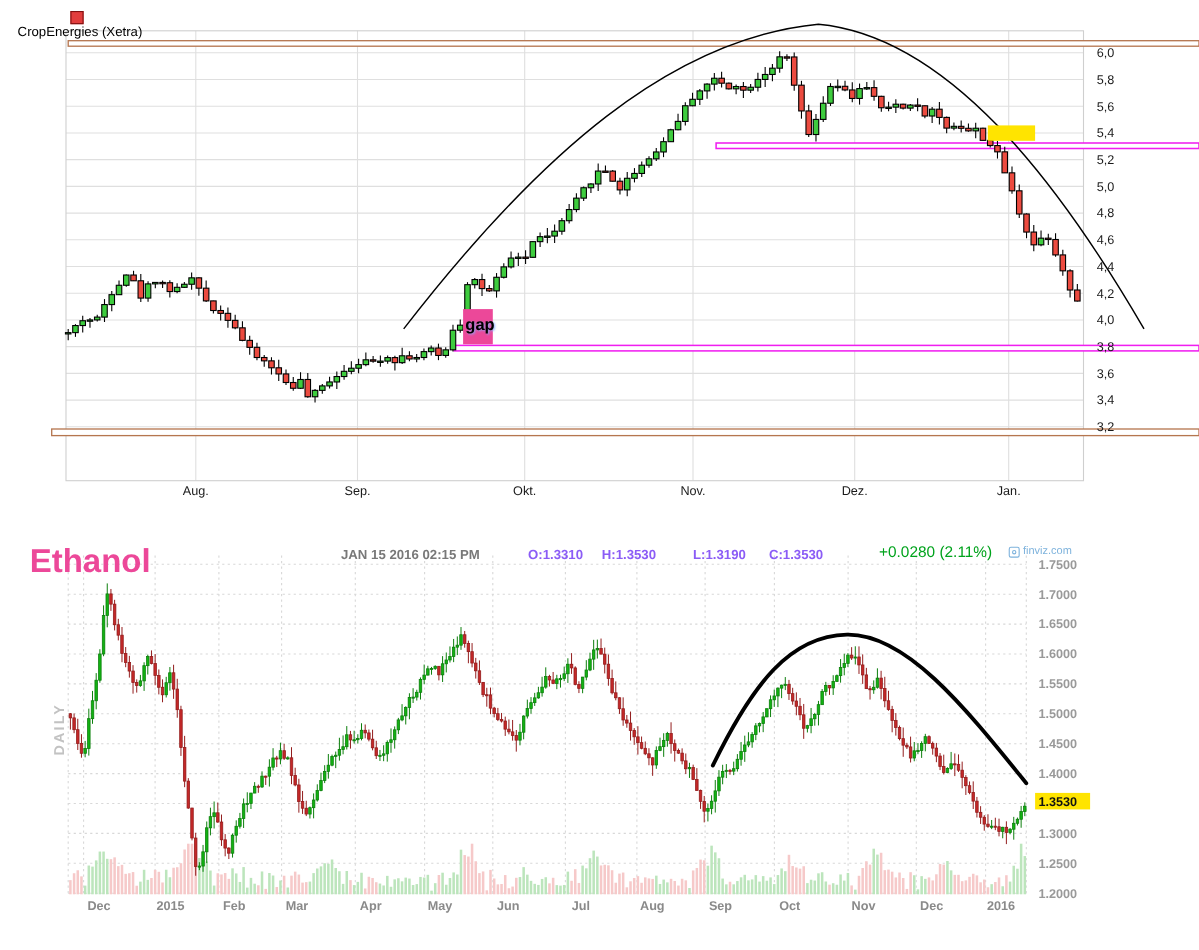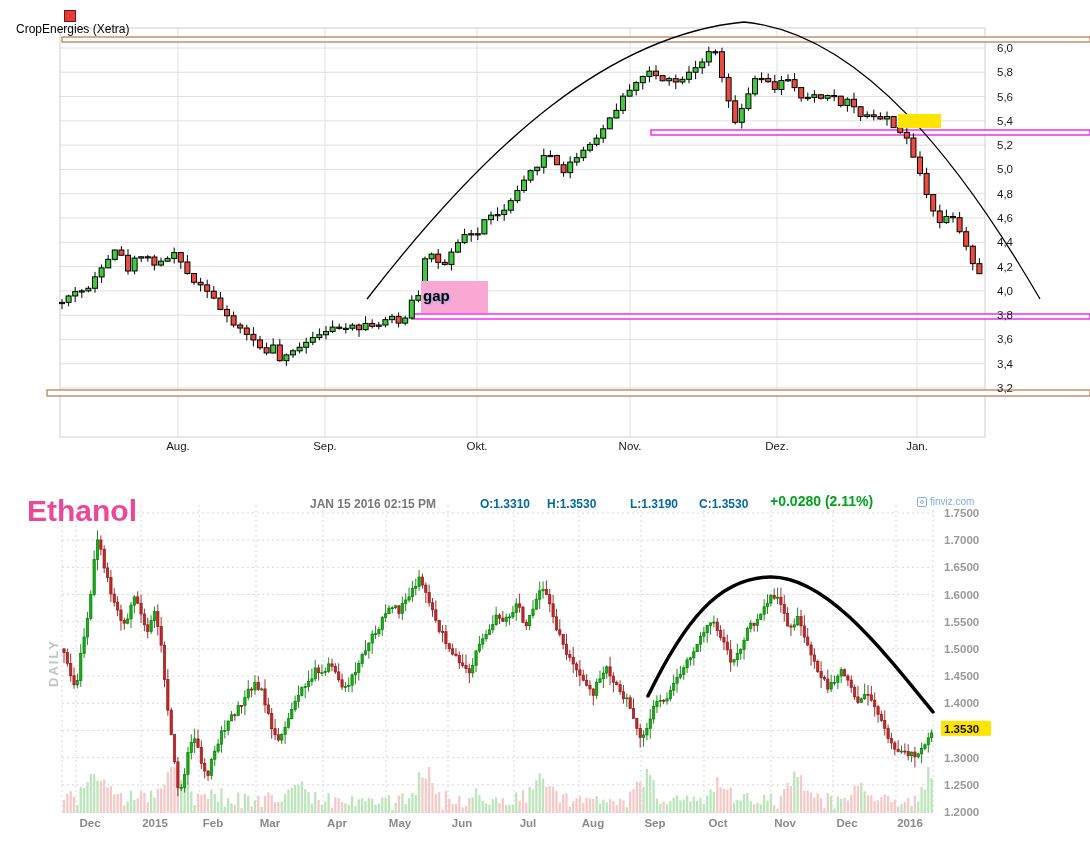--- a/index.html
+++ b/index.html
@@ -3,28 +3,28 @@
 <meta charset="utf-8">
 <style>
   html,body{margin:0;padding:0;background:#fff;}
   .stage{position:relative;width:1090px;height:864px;background:#ffffff;overflow:hidden;
          font-family:"Liberation Sans","DejaVu Sans",sans-serif;}
   svg{position:absolute;left:0;top:0;}
   .overlay{position:absolute;white-space:nowrap;}
   .legend{left:16px;top:10px;display:flex;align-items:center;flex-direction:column;}
   .legend .swatch{display:inline-block;width:10px;height:10px;background:#e23d3d;border:1px solid #801010;margin-right:6px;}
   .legend .lbl{font-size:12px;color:#000;}
-  .gap-box{left:421px;top:281px;width:27px;height:32px;background:#f9a8d4;padding-left:40px;}
+  .gap-box{left:421px;top:281px;width:27px;height:32px;background:#ec4899;}
   .gap-text{position:absolute;left:2px;top:6px;font-size:15px;font-weight:bold;color:#000;
             text-shadow:1px 1px 2px rgba(130,170,255,0.85);}
   .eth-title{left:27px;top:494px;font-size:30px;font-weight:bold;color:#ec4899;}
   .eth-ts{left:278px;top:497px;font-size:12px;font-weight:bold;color:#787878;margin-left:32px;}
-  .q{top:497px;font-size:12px;font-weight:bold;color:#0369a1;}
+  .q{top:497px;font-size:12px;font-weight:bold;color:#8b5cf6;}
   .q.o{left:480px}.q.h{left:547px}.q.l{left:630px}.q.c{left:699px}
-  .chg{left:770px;top:493px;width:132px;text-align:left;font-size:14px;font-weight:bold;color:#00a31c;}
+  .chg{left:770px;top:493px;width:132px;text-align:right;font-size:14px;font-weight:normal;color:#00a31c;}
   .wm{left:917px;top:496px;font-size:10px;color:#7db2dc;display:flex;align-items:center;}
   .wm .ico{display:inline-block;width:8px;height:8px;border:1px solid #7db2dc;border-radius:2px;margin-right:3px;position:relative;}
   .wm .ico::after{content:"";position:absolute;left:2px;top:2px;width:4px;height:4px;border-radius:50%;border:1px solid #7db2dc;box-sizing:border-box;}
   .daily{left:12px;top:655px;width:84px;height:16px;transform:rotate(-90deg);
          font-size:13px;font-weight:bold;letter-spacing:2px;color:#c2c2c2;text-align:center;}
 </style>
 </head>
 <body>
 
 <div class="stage">

